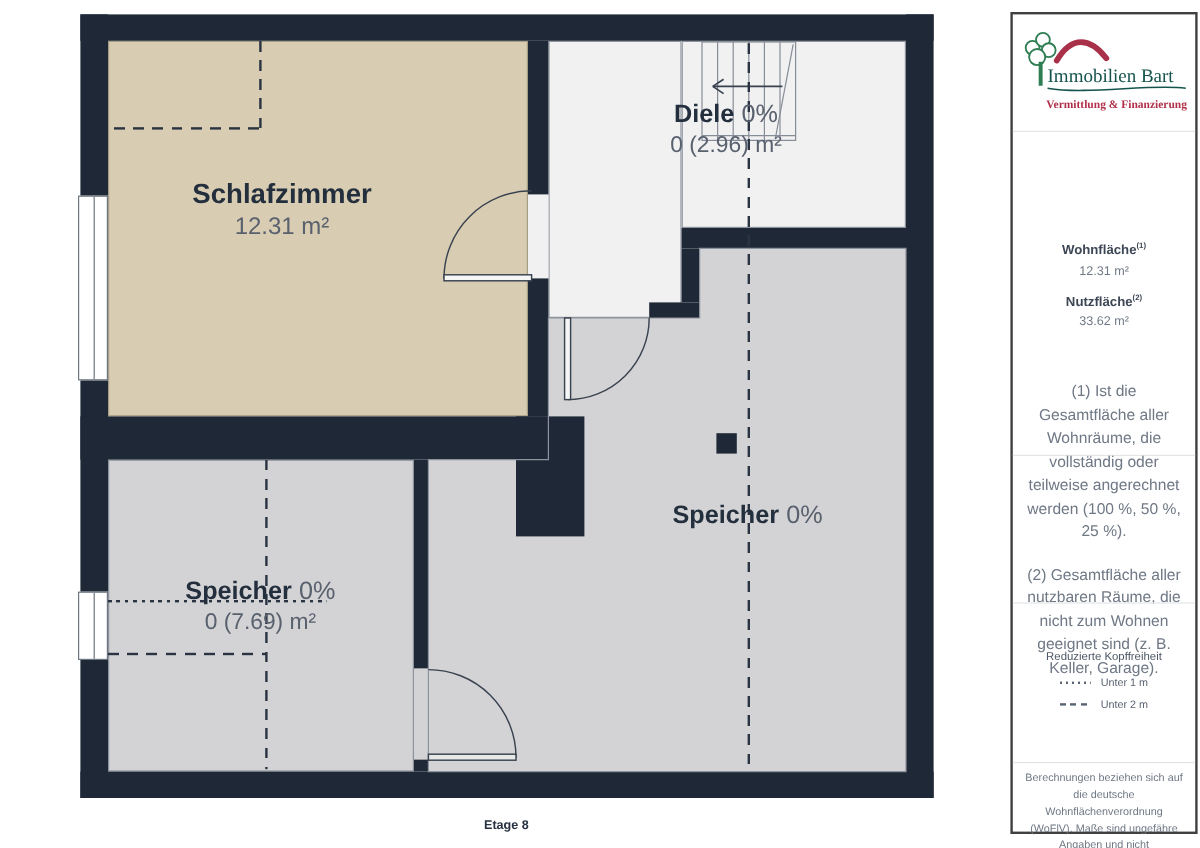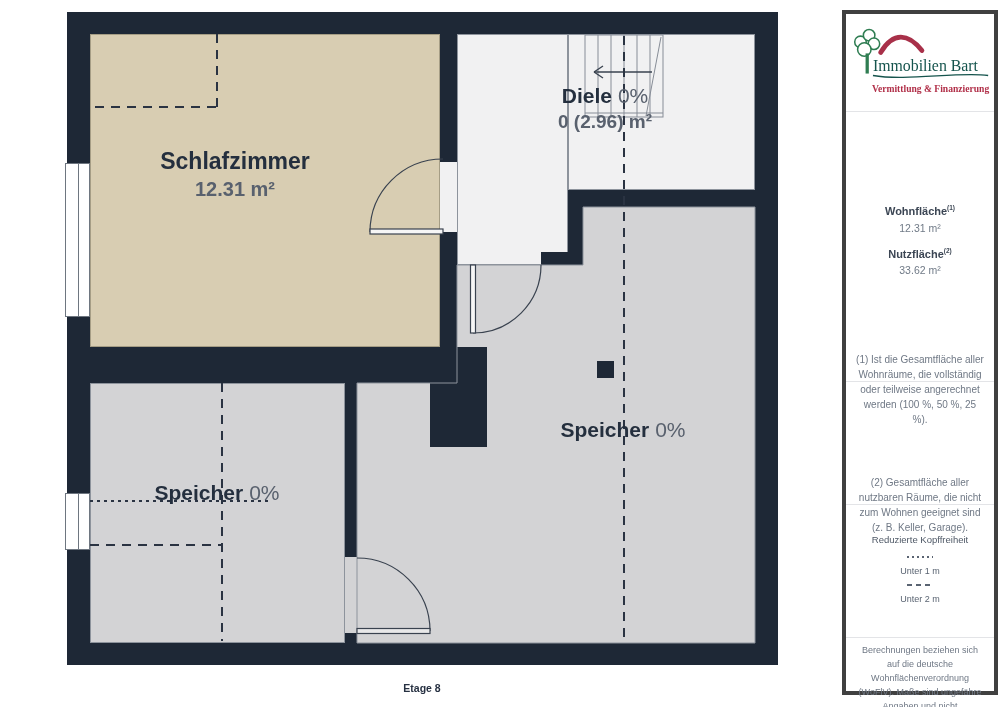--- a/index.html
+++ b/index.html
@@ -16,43 +16,43 @@
   .open-gray{background:#d3d3d5;}
   .chimney{background:#1e2836;}
   .window{background:#ffffff;border:1px solid #6e7680;}
   .window::after{content:'';position:absolute;left:50%;top:0;bottom:0;width:1px;background:#6e7680;}
   .dashV{width:2px;background:repeating-linear-gradient(to bottom,#2a3342 0 9px,transparent 9px 16px);}
   .dashH{height:2px;background:repeating-linear-gradient(to right,#2a3342 0 9px,transparent 9px 16px);}
   .dotH{height:2px;background:repeating-linear-gradient(to right,#2a3342 0 3px,transparent 3px 7px);}
   .lbl{text-align:center;z-index:7;color:#242f3e;}
   .lbl .nm{font-weight:700;font-size:21px;}
   .lbl .pc{font-size:21px;color:#59616e;margin-left:6px;font-weight:400;}
-  .lbl .ar{font-size:19px;color:#59616e;margin-top:3px;font-weight:700;text-align:center;}
+  .lbl .ar{font-size:19px;color:#59616e;margin-top:3px;font-weight:400;text-align:center;}
   .lbl-big .nm{font-size:23px;margin-top:44px;}
   .lbl-big .ar{font-size:20px;}
   .etage{font-size:10.5px;font-weight:700;color:#273142;text-align:center;z-index:7;}
   svg.overlay{position:absolute;left:0;top:0;z-index:5;pointer-events:none;}
   .z1{z-index:1}.z2{z-index:2}.z3{z-index:3}.z4{z-index:4}.z6{z-index:6}
   
-  .sidebar{left:842px;top:10px;width:156px;height:685px;border:4px solid #404040;
+  .sidebar{left:842px;top:10px;width:156px;height:685px;border:2px solid #404040;
            background:#fff;display:flex;flex-direction:column;text-align:center;}
   .sb-sec{border-top:1px solid #e3e4e7;display:flex;flex-direction:column;
           align-items:center;justify-content:center;padding:6px 9px;}
   .sb-sec:first-child{border-top:none;}
   .sb-logo{height:93px;flex:none;padding:2px;}
   .sb-areas{height:257px;flex:none;}
   .sb-foot{height:110px;flex:none;}
   .sb-head{height:120px;flex:none;}
   .sb-disc{flex:1;}
   .a-label{font-size:11px;font-weight:700;color:#3c4654;}
   .a-label sup{font-size:6.5px;}
   .a-value{font-size:10.5px;color:#707a87;margin:5px 0 13px;}
-  .fnote{font-size:10px;color:#6f7885;line-height:1.5;margin:24px 0;}
+  .fnote{font-size:13px;color:#6f7885;line-height:1.5;margin:8px 0;}
   .hr-title{font-size:9.5px;color:#4e5866;margin-bottom:7px;}
-  .legend-row{display:flex;align-items:center;gap:8px;margin:4px 0;flex-direction:column;}
+  .legend-row{display:flex;align-items:center;gap:8px;margin:4px 0;}
   .legend-dot{width:26px;height:2px;background:repeating-linear-gradient(to right,#5a6472 0 2px,transparent 2px 5px);}
   .legend-dash{width:26px;height:2px;background:repeating-linear-gradient(to right,#5a6472 0 5px,transparent 5px 9px);}
   .legend-label{font-size:9px;color:#5a6472;}
   .hr-note{font-size:9px;color:#6f7885;line-height:1.5;margin-top:7px;}
   .disc-text{font-size:9px;color:#6f7885;line-height:1.55;}
 </style>
 </head>
 <body>
 
 <div class="abs" style="left:0;top:0;width:840px;height:707px;">
@@ -133,20 +133,21 @@
   </div>
   <div class="abs lbl" style="left:515px;top:84px;width:180px;">
     <div><span class="nm">Diele</span><span class="pc">0%</span></div>
     <div class="ar">0 (2.96) m²</div>
   </div>
   <div class="abs lbl" style="left:518px;top:418px;width:210px;">
     <div><span class="nm">Speicher</span><span class="pc">0%</span></div>
   </div>
   <div class="abs lbl" style="left:108px;top:481px;width:218px;">
     <div><span class="nm">Speicher</span><span class="pc">0%</span></div>
+    <div class="ar">0 (7.69) m²</div>
   </div>
 
   <div class="abs etage" style="left:372px;top:682px;width:100px;">Etage 8</div>
 </div>
 
 <div class="abs sidebar">
 
   <div class="sb-sec sb-logo">
     <svg width="144" height="82" viewBox="0 0 150 84">
       <g stroke="#2f7d52" stroke-width="1.6" fill="#ffffff">

